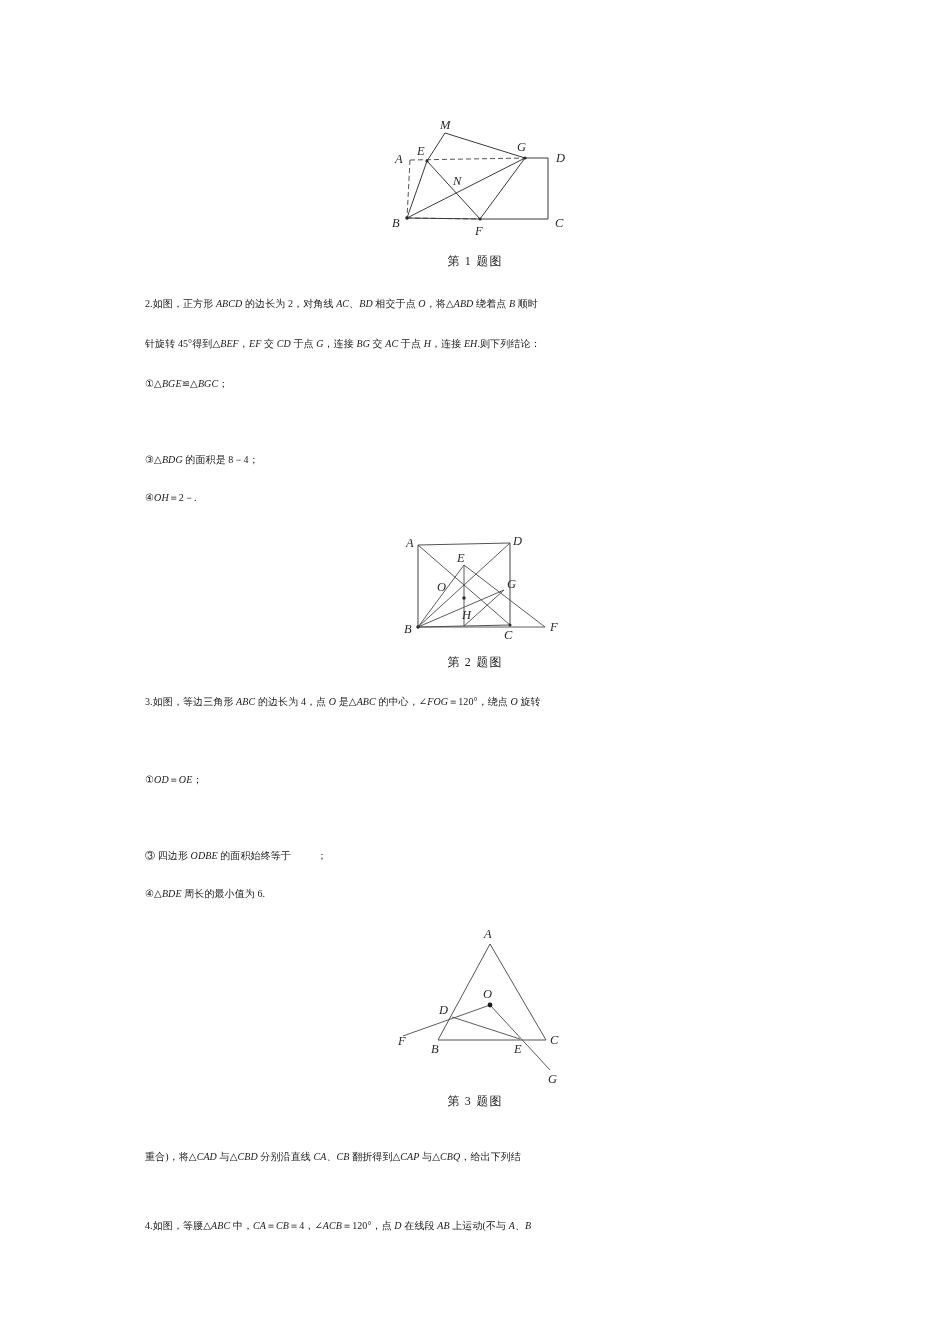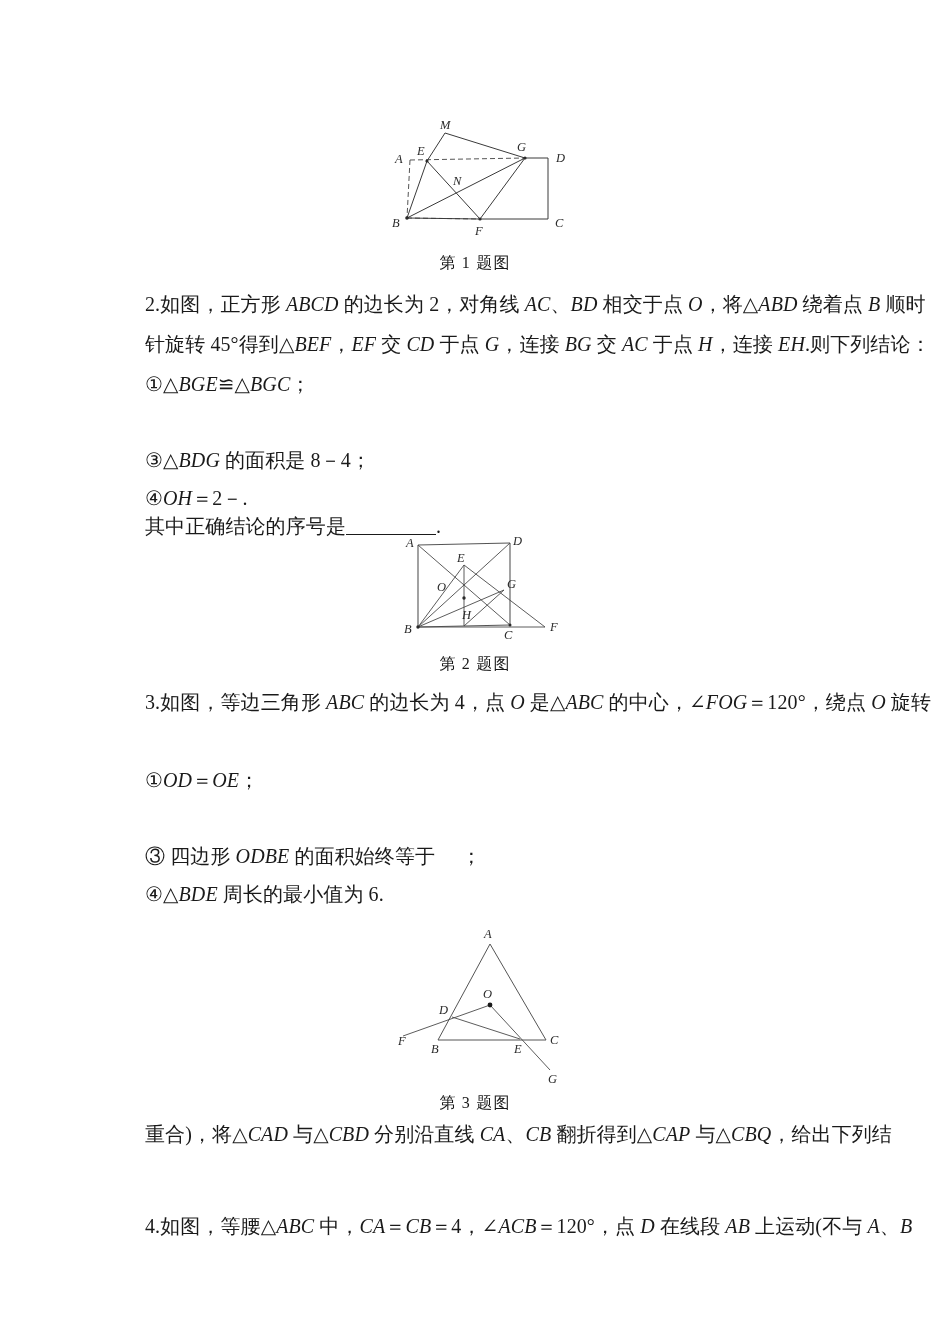--- a/index.html
+++ b/index.html
@@ -26,30 +26,30 @@
     position: absolute;
   }
   .figure svg { display: block; }
   
   .caption {
     position: absolute;
     width: 950px;
     left: 0;
     text-align: center;
     font-family: "Liberation Serif", "DejaVu Serif", serif;
-    font-size: 16px;
+    font-size: 12px;
     letter-spacing: 1.2px;
     color: #1a1a1a;
   }
   
   .line {
     position: absolute;
     left: 145px;
     width: 690px;
-    font-size: 20px;
+    font-size: 10px;
     line-height: 20px;
     color: #1a1a1a;
     white-space: nowrap;
     letter-spacing: 0.1px;
   }
   i, .it {
     font-style: italic;
     font-family: "Liberation Serif", "DejaVu Serif", serif;
   }
   .num {
@@ -157,23 +157,20 @@
 
 
   <div class="line" style="top:450px;">
     <span>③</span><span>△</span><i>BDG</i><span> 的面积是 8－4；</span>
   </div>
 
   <div class="line" style="top:488px;">
     <span>④</span><i>OH</i><span>＝2－.</span>
   </div>
 
-  <div class="line" style="top:516px;">
-    <span>其中正确结论的序号是</span><span class="blank-short"></span><span>.</span>
-  </div>
 
   <div class="figure" style="left:400px; top:533px;">
     <svg width="175" height="110" viewBox="0 0 175 110" xmlns="http://www.w3.org/2000/svg">
       <g stroke="#555" stroke-width="1.1" fill="none">
 
         <line x1="18" y1="12" x2="110" y2="10"></line>
         <line x1="110" y1="10" x2="110" y2="92"></line>
         <line x1="110" y1="92" x2="18" y2="94"></line>
         <line x1="18" y1="94" x2="18" y2="12"></line>
       </g>
@@ -255,17 +252,17 @@
       <text class="figlabel" x="150" y="161">G</text>
     </svg>
   </div>
 
   <div class="caption" style="top:1093px;">第 3 题图</div>
 
   <div class="line" style="top:1176px;margin-top:40px;">
     <span class="num">4.</span><span>如图，等腰△</span><i>ABC</i><span> 中，</span><i>CA</i><span>＝</span><i>CB</i><span>＝4，∠</span><i>ACB</i><span>＝120°，点 </span><i>D</i><span> 在线段 </span><i>AB</i><span> 上运动(不与 </span><i>A</i><span>、</span><i>B</i>
   </div>
 
-  <div class="line" style="top:1124px;">
+  <div class="line" style="top:1147px;">
     <span>重合)，将△</span><i>CAD</i><span> 与△</span><i>CBD</i><span> 分别沿直线 </span><i>CA</i><span>、</span><i>CB</i><span> 翻折得到△</span><i>CAP</i><span> 与△</span><i>CBQ</i><span>，给出下列结</span>
   </div>
 
 </div>
 
 </body></html>

